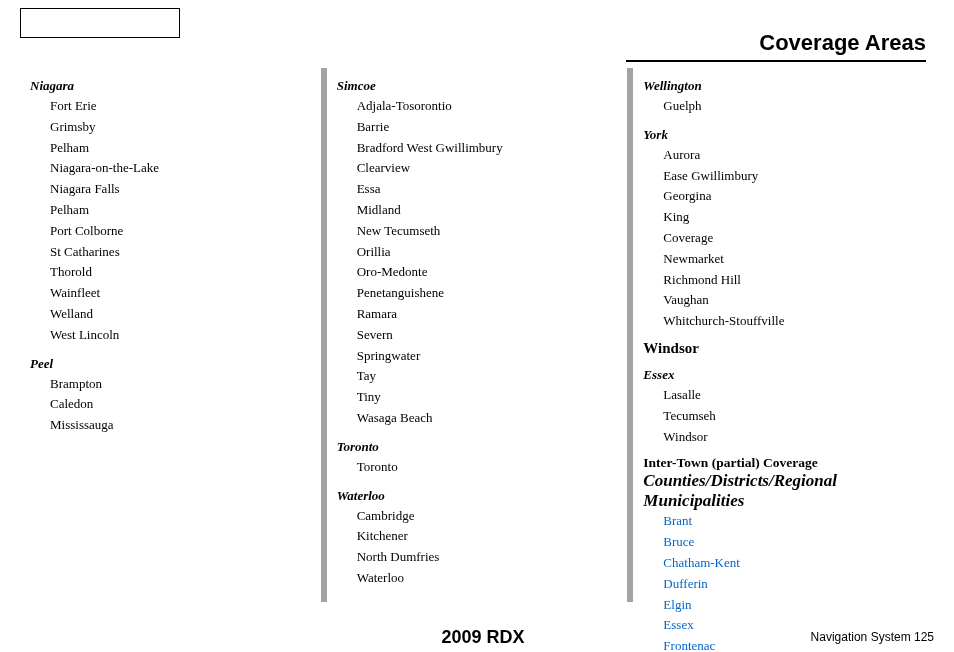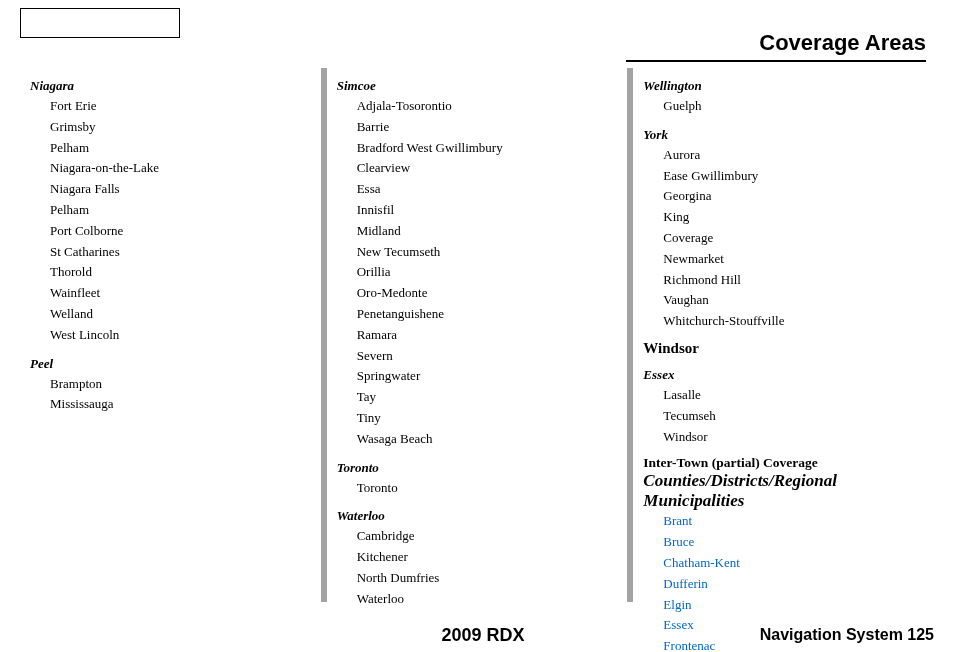--- a/index.html
+++ b/index.html
@@ -110,23 +110,23 @@
     }
     .footer-center {
       position: absolute;
       left: 50%;
       transform: translateX(-50%);
       font-size: 18px;
       font-weight: bold;
       font-family: Arial, sans-serif;
     }
     .footer-right {
-      font-size: 16px;
+      font-size: 12px;
       font-family: Arial, sans-serif;
-      font-weight: bold;
+      font-weight: normal;
       margin-left: auto;
     }
   </style>
 </head>
 <body>
 
 <div class="top-rect"></div>
 
 <div class="page-title-area">
   <h1>Coverage Areas</h1>
@@ -147,33 +147,33 @@
       <div class="place">Port Colborne</div>
       <div class="place">St Catharines</div>
       <div class="place">Thorold</div>
       <div class="place">Wainfleet</div>
       <div class="place">Welland</div>
       <div class="place">West Lincoln</div>
     </div>
     <div>
       <div class="region-title">Peel</div>
       <div class="place">Brampton</div>
+      <div class="place">Caledon</div>
       <div class="place">Mississauga</div>
     </div>
   </div>
 
   <div class="col">
     <div>
       <div class="region-title">Simcoe</div>
       <div class="place">Adjala-Tosorontio</div>
       <div class="place">Barrie</div>
       <div class="place">Bradford West Gwillimbury</div>
       <div class="place">Clearview</div>
       <div class="place">Essa</div>
-      <div class="place">Innisfil</div>
       <div class="place">Midland</div>
       <div class="place">New Tecumseth</div>
       <div class="place">Orillia</div>
       <div class="place">Oro-Medonte</div>
       <div class="place">Penetanguishene</div>
       <div class="place">Ramara</div>
       <div class="place">Severn</div>
       <div class="place">Springwater</div>
       <div class="place">Tay</div>
       <div class="place">Tiny</div>

